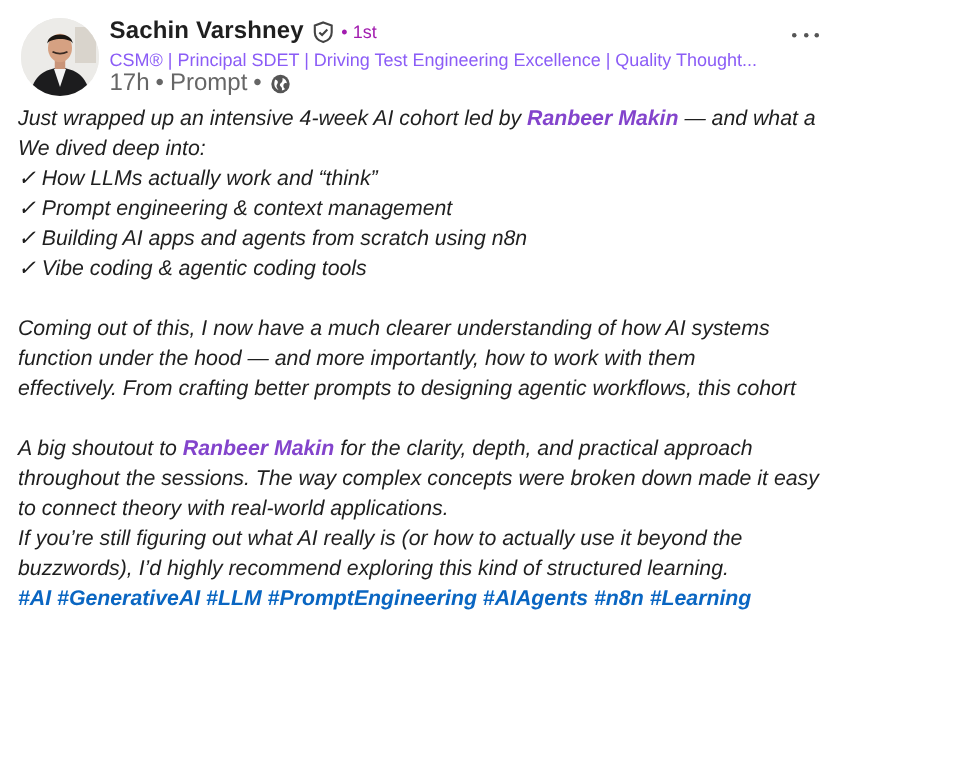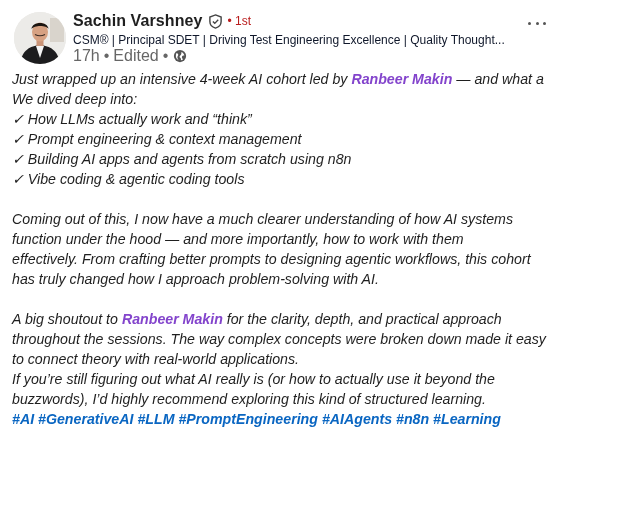--- a/index.html
+++ b/index.html
@@ -15,23 +15,23 @@
       overflow: hidden; background: #e9e7e4;
     }
     .avatar svg { width: 52px; height: 52px; display: block; }
     .author-block { position: absolute; left: 59px; top: 0; }
     .name-row { display: flex; align-items: center; height: 22px; }
     .name {
       font-family: "Liberation Sans", sans-serif; font-weight: 700; font-size: 16px; color: #1f1f1f;
       letter-spacing: 0.1px;
     }
     .verified { margin-left: 5px; width: 15px; height: 15px; display: inline-block; }
-    .degree { margin-left: 5px; font-size: 12px; color: #b91c1c; font-family: "Liberation Sans", sans-serif; }
+    .degree { margin-left: 5px; font-size: 12px; color: #a21caf; font-family: "Liberation Sans", sans-serif; }
     .headline {
-      font-size: 12px; color: #0f172a; font-family: "Liberation Sans", sans-serif;
+      font-size: 12px; color: #8b5cf6; font-family: "Liberation Sans", sans-serif;
       height: 16px; line-height: 16px; margin-top: 0px; white-space: nowrap;
     }
     .meta-row { display: flex; align-items: center; height: 16px; font-size: 16px; color: #666666; font-family: "Liberation Sans", sans-serif; }
     .meta-row .dot { margin: 0 4px; }
     .globe { width: 14px; height: 14px; display: inline-block; margin-left: 1px; }
     .more-button {
       position: absolute; left: 510px; top: 6px; width: 26px; height: 14px;
       display: flex; align-items: center; justify-content: space-between; cursor: pointer;
     }
     .more-button span { width: 3px; height: 3px; border-radius: 50%; background: #555; display: block; }
@@ -76,21 +76,21 @@
         </span>
         <span class="degree">
           <span>•</span>
           <span>1st</span>
         </span>
       </div>
       <div class="headline">CSM® | Principal SDET | Driving Test Engineering Excellence | Quality Thought...</div>
       <div class="meta-row">
         <span>17h</span>
         <span class="dot">•</span>
-        <span>Edited</span>
+        <span>Prompt</span>
         <span class="dot">•</span>
         <span class="globe">
           <svg viewBox="0 0 16 16" width="14" height="14">
             <circle cx="8" cy="8" r="7" fill="#555"></circle>
             <path d="M4 4.5 C6 5 6.5 6.5 5.5 8 C4.5 9 5 11 6.5 12.5 C5 12 3.5 10.5 3.3 8.5 C3.2 7 3.5 5.5 4 4.5 Z" fill="#fff"></path>
             <path d="M9.5 3.4 C11.5 4 12.8 5.6 12.9 7.6 C11.8 7 10.8 7.4 10.3 8.6 C9.8 9.8 10.6 11.2 11.5 11.8 C10.8 12.4 9.9 12.8 9 12.9 C9.5 11.5 8.8 10.3 8 9.8 C7.2 9.2 7.4 7.9 8.4 7.3 C9.4 6.6 9.8 5.1 9.5 3.4 Z" fill="#fff"></path>
           </svg>
         </span>
       </div>
     </div>
@@ -108,21 +108,20 @@
     </div>
     <div class="line">We dived deep into:</div>
     <div class="line">✓ How LLMs actually work and “think”</div>
     <div class="line">✓ Prompt engineering &amp; context management</div>
     <div class="line">✓ Building AI apps and agents from scratch using n8n</div>
     <div class="line">✓ Vibe coding &amp; agentic coding tools</div>
     <div class="gap"></div>
     <div class="line">Coming out of this, I now have a much clearer understanding of how AI systems</div>
     <div class="line">function under the hood — and more importantly, how to work with them</div>
     <div class="line">effectively. From crafting better prompts to designing agentic workflows, this cohort</div>
-    <div class="line">has truly changed how I approach problem-solving with AI.</div>
     <div class="gap"></div>
     <div class="line">
       <span>A big shoutout to </span><span class="mention">Ranbeer Makin</span><span> for the clarity, depth, and practical approach</span>
     </div>
     <div class="line">throughout the sessions. The way complex concepts were broken down made it easy</div>
     <div class="line">to connect theory with real-world applications.</div>
     <div class="line">If you’re still figuring out what AI really is (or how to actually use it beyond the</div>
     <div class="line">buzzwords), I’d highly recommend exploring this kind of structured learning.</div>
     <div class="line">
       <span class="hashtag">#AI</span>

